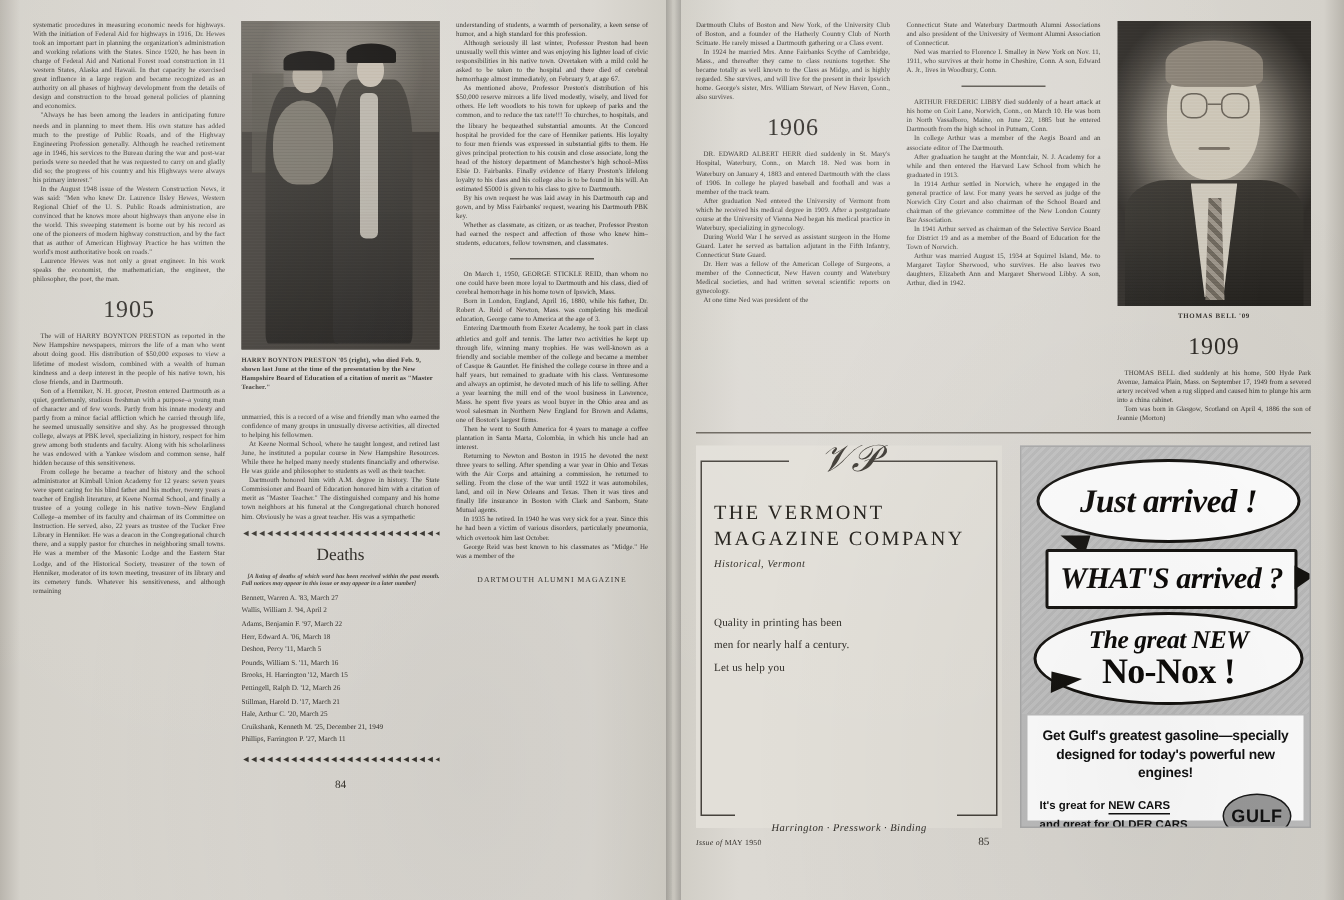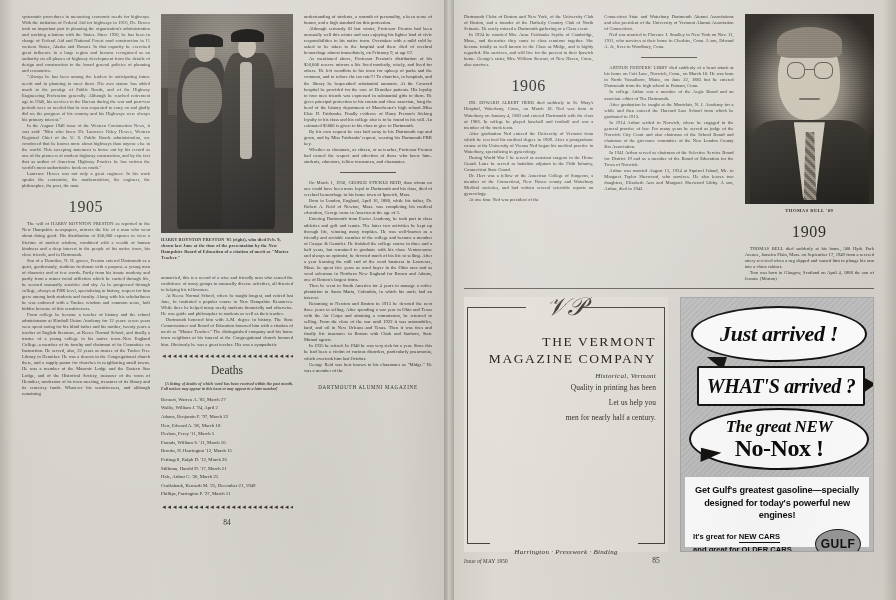--- a/index.html
+++ b/index.html
@@ -229,35 +229,36 @@
   .vp-mono {
     position: absolute;
     left: 0; right: 0; top: -2px;
     text-align: center;
     font-size: 25px;
     font-family: "Liberation Serif", serif;
     font-style: italic;
     color: #3a3630;
     line-height: 24px;
   }
-  .vp-inner { position: relative; z-index: 2; text-align: right; padding-top: 26px; }
+  .vp-inner { position: relative; z-index: 2; text-align: left; padding-top: 26px; }
   .vp-name {
     font-size: 13.5px;
     line-height: 17px;
     letter-spacing: 1.6px;
     color: #2a2722;
   }
   .vp-city {
     font-size: 7px;
     font-style: italic;
     color: #35322c;
     margin-top: 5px;
     letter-spacing: .3px;
   }
   .vp-copy {
+    margin-top: 27px;
     font-size: 7.4px;
     line-height: 15px;
     color: #312e29;
     letter-spacing: .1px;
   }
   .vp-services {
     position: absolute;
     left: 0; right: 0; bottom: -4px;
     text-align: center;
     font-size: 7px;
@@ -496,22 +497,22 @@
         <div class="vp-frame"></div>
         <div class="vp-gap-top"></div>
         <div class="vp-gap-bot"></div>
         <div class="vp-mono">𝒱𝒫</div>
         <div class="vp-inner">
           <div class="vp-name">THE VERMONT</div>
           <div class="vp-name">MAGAZINE COMPANY</div>
           <div class="vp-city">Historical, Vermont</div>
           <div class="vp-copy">
             <div>Quality in printing has been</div>
+            <div>men for nearly half a century.</div>
             <div>Let us help you</div>
-            <div>men for nearly half a century.</div>
           </div>
         </div>
         <div class="vp-services">Harrington · Presswork · Binding</div>
       </div>
 
       <div class="ad-gulf">
         <div class="gulf-top">
           <div class="bubble b1">
             <span class="bt bt1">Just arrived !</span>
           </div>

